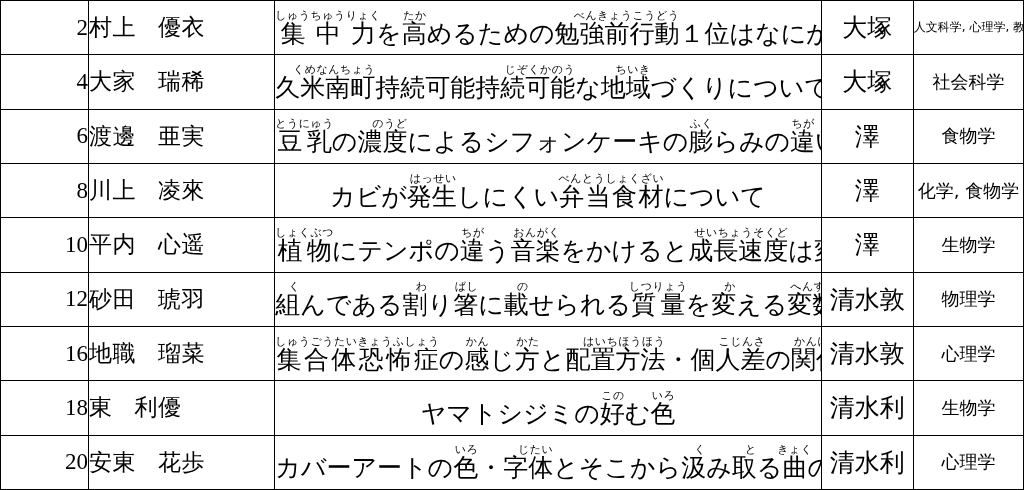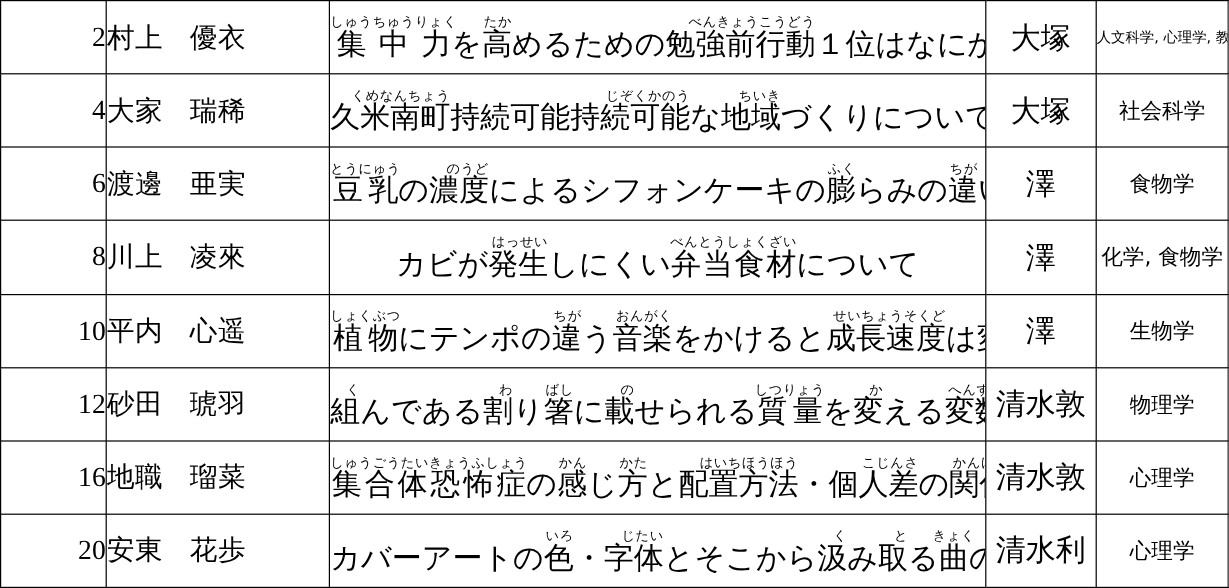--- a/index.html
+++ b/index.html
@@ -152,20 +152,27 @@
           <td class="field">物理学</td>
         </tr>
         <tr>
           <td class="no">16</td>
           <td class="name"><span class="sei">地職</span><span class="gap"></span><span class="mei">瑠菜</span></td>
           <td class="title"><span class="tline"><ruby><span>集合体恐怖症</span><rt>しゅうごうたいきょうふしょう</rt></ruby><span class="plain">の</span><ruby><span>感</span><rt>かん</rt></ruby><span class="plain">じ</span><ruby><span>方</span><rt>かた</rt></ruby><span class="plain">と</span><ruby><span>配置方法</span><rt>はいちほうほう</rt></ruby><span class="plain">・</span><ruby><span>個人差</span><rt>こじんさ</rt></ruby><span class="plain">の</span><ruby><span>関係</span><rt>かんけい</rt></ruby></span></td>
           <td class="sup">清水敦</td>
           <td class="field">心理学</td>
         </tr>
         <tr>
+          <td class="no">18</td>
+          <td class="name"><span class="sei">東</span><span class="gap"></span><span class="mei">利優</span></td>
+          <td class="title"><span class="tline"><span class="plain">ヤマトシジミの</span><ruby><span>好</span><rt>この</rt></ruby><span class="plain">む</span><ruby><span>色</span><rt>いろ</rt></ruby></span></td>
+          <td class="sup">清水利</td>
+          <td class="field">生物学</td>
+        </tr>
+        <tr>
           <td class="no">20</td>
           <td class="name"><span class="sei">安東</span><span class="gap"></span><span class="mei">花歩</span></td>
           <td class="title"><span class="tline"><span class="plain">カバーアートの</span><ruby><span>色</span><rt>いろ</rt></ruby><span class="plain">・</span><ruby><span>字体</span><rt>じたい</rt></ruby><span class="plain">とそこから</span><ruby><span>汲</span><rt>く</rt></ruby><span class="plain">み</span><ruby><span>取</span><rt>と</rt></ruby><span class="plain">る</span><ruby><span>曲</span><rt>きょく</rt></ruby><span class="plain">のイメージの</span></span></td>
           <td class="sup">清水利</td>
           <td class="field">心理学</td>
         </tr>
       </tbody>
   </table>
 </div>
 

